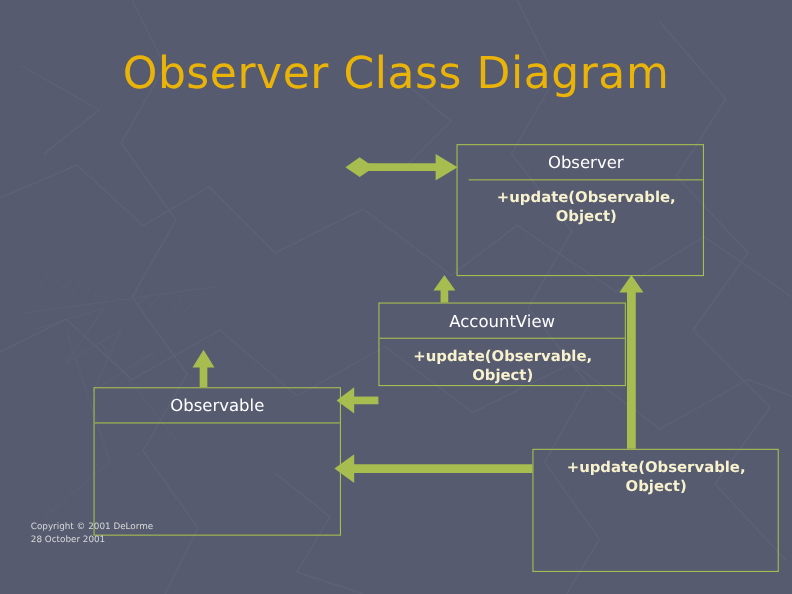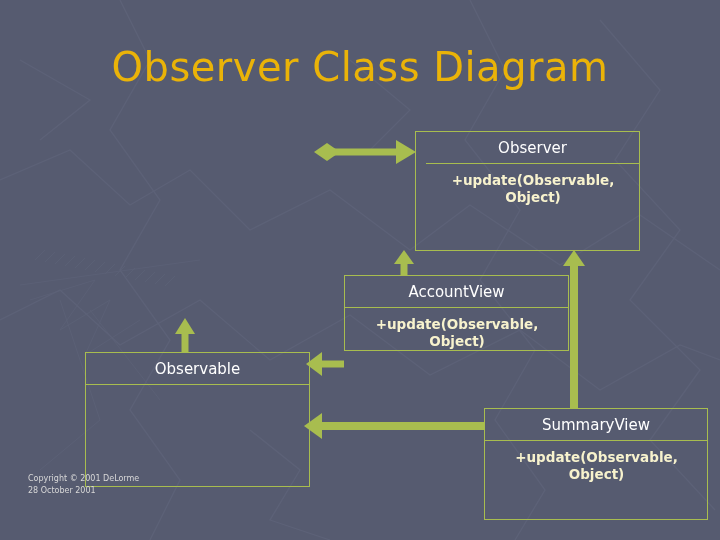--- a/index.html
+++ b/index.html
@@ -166,21 +166,20 @@
     <div class="uml-name">AccountView</div>
     <div class="uml-ops centered">+update(Observable,
 Object)</div>
   </div>
 
   <div class="uml-box" id="box-bankaccount" style="left:85px; top:352px; width:225px; height:135px;">
     <div class="uml-name">Observable</div>
   </div>
 
   <div class="uml-box" id="box-summaryview" style="left:484px; top:408px; width:224px; height:112px;">
-    <div class="uml-name">SummaryView</div>
     <div class="uml-ops centered">+update(Observable,
 Object)</div>
   </div>
 
   <div id="footer">
     <div>Copyright © 2001 DeLorme</div>
     <div>28 October 2001</div>
   </div>
 
 </div>

